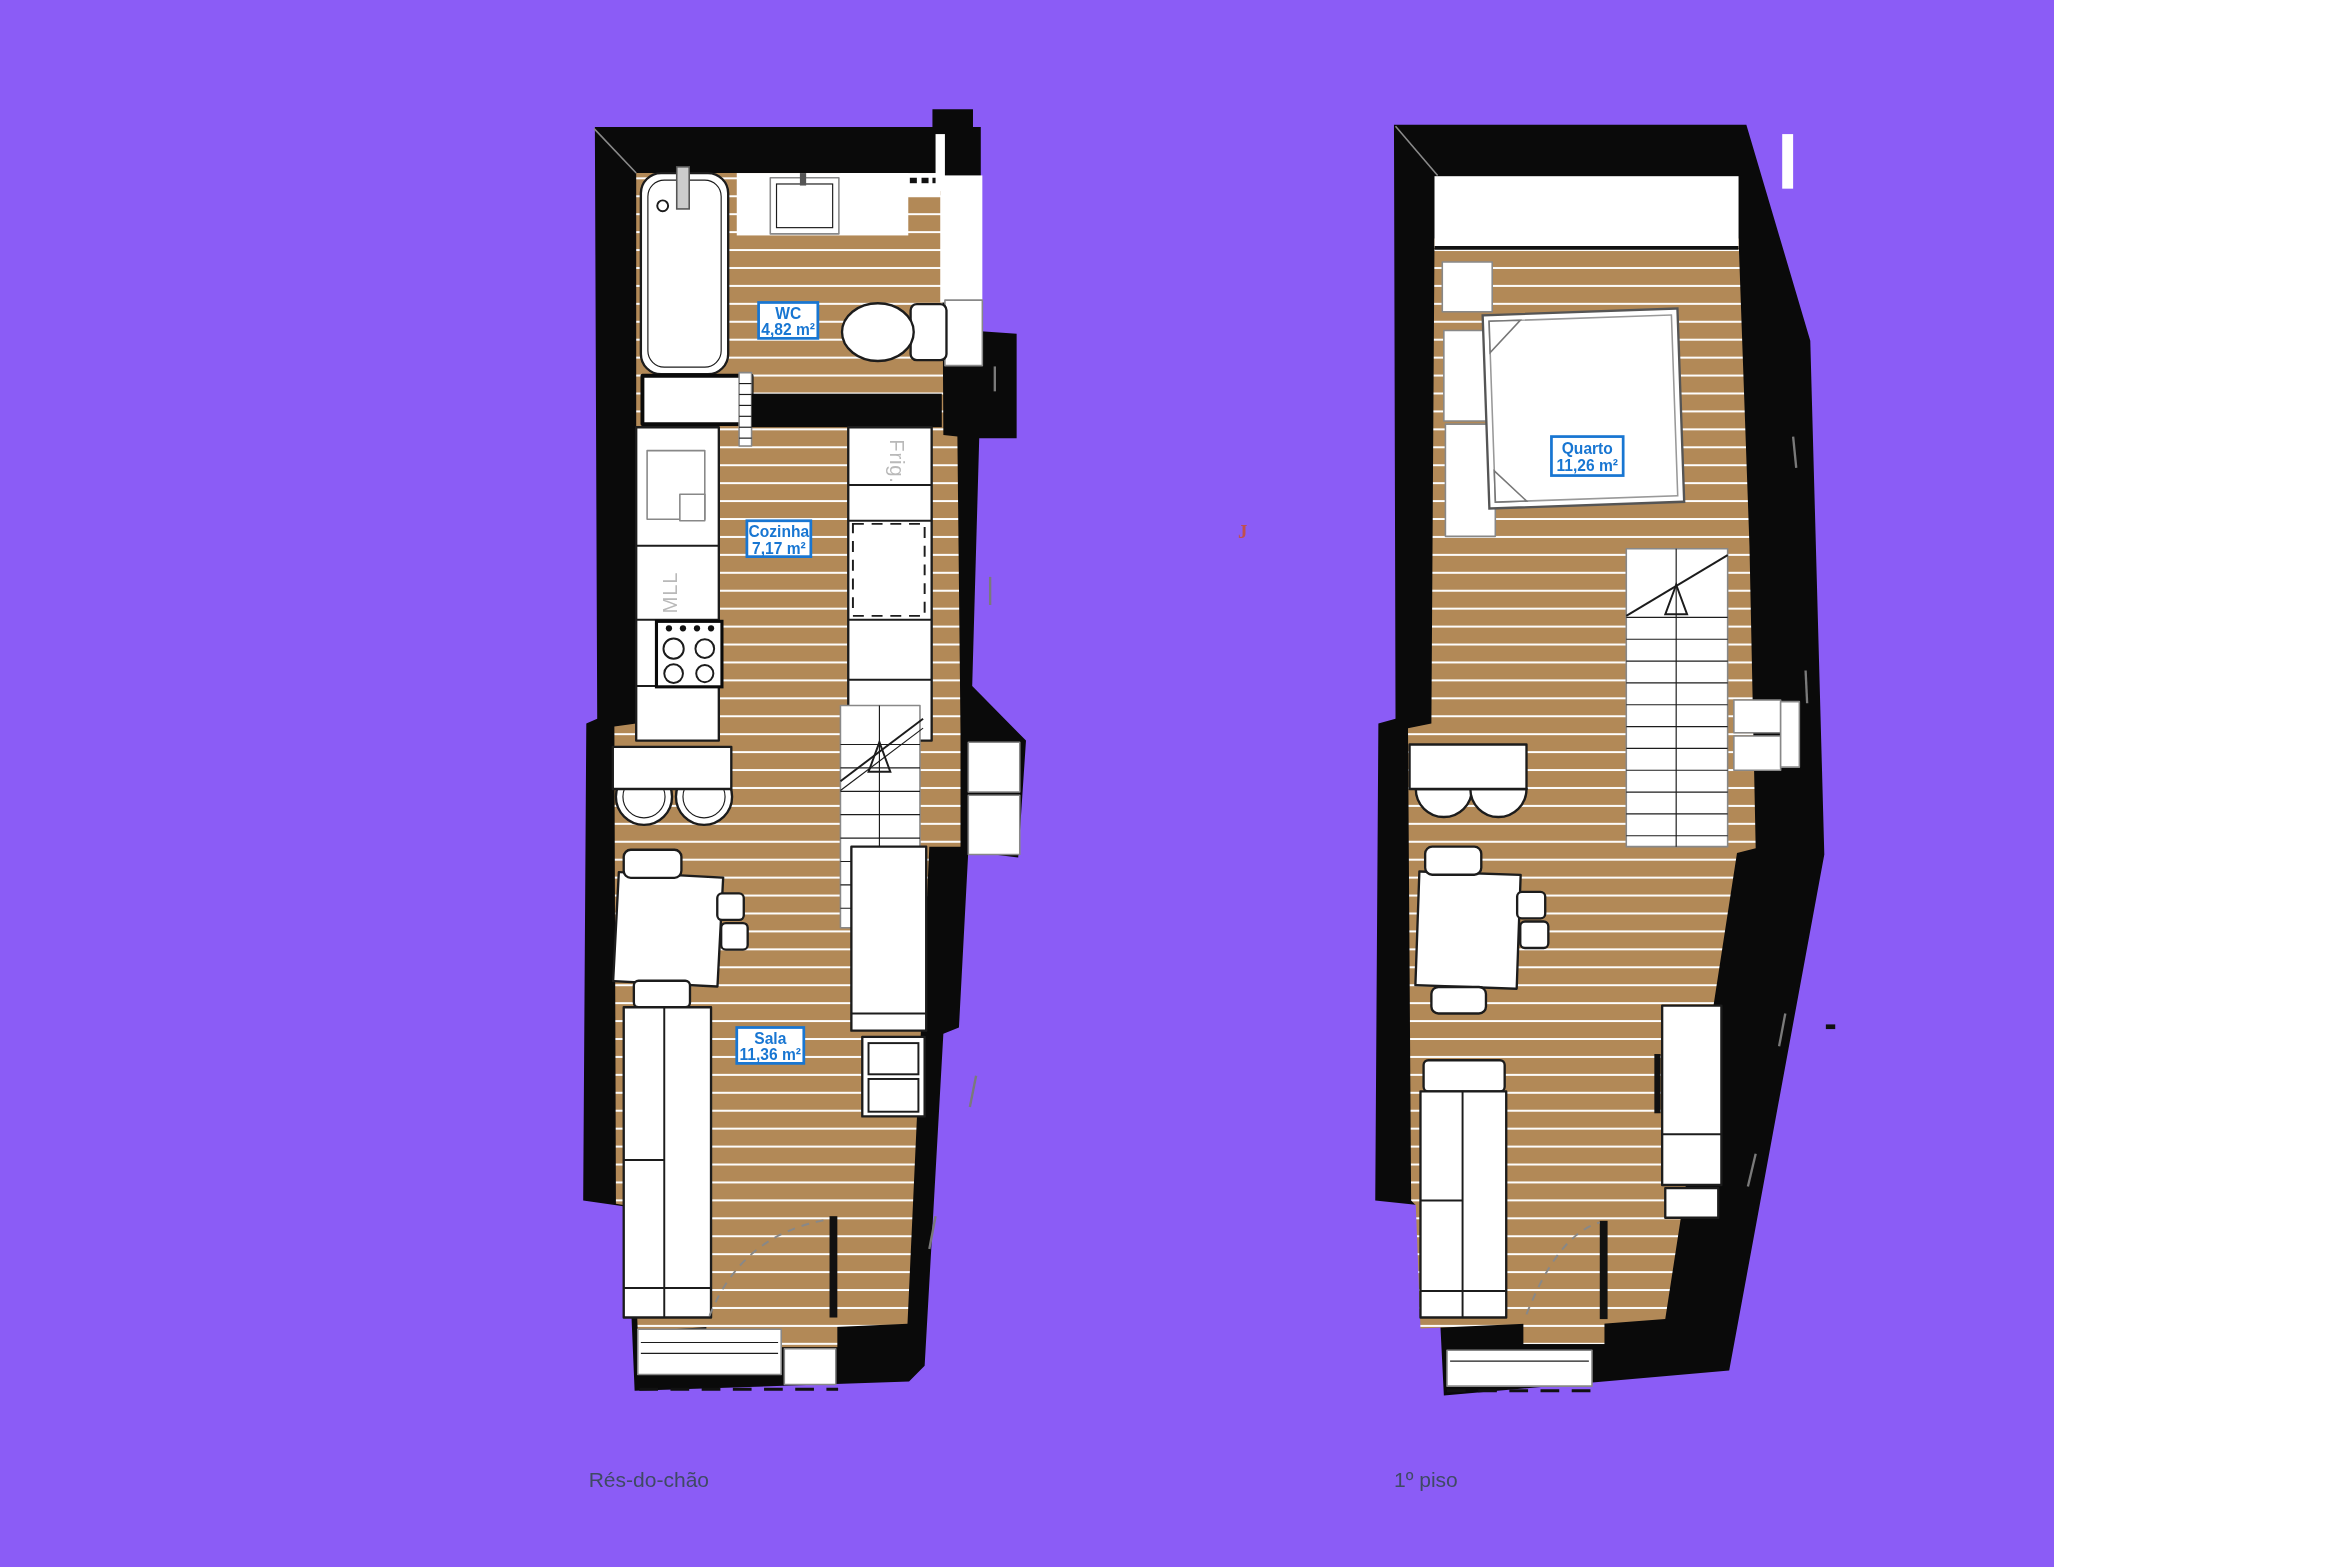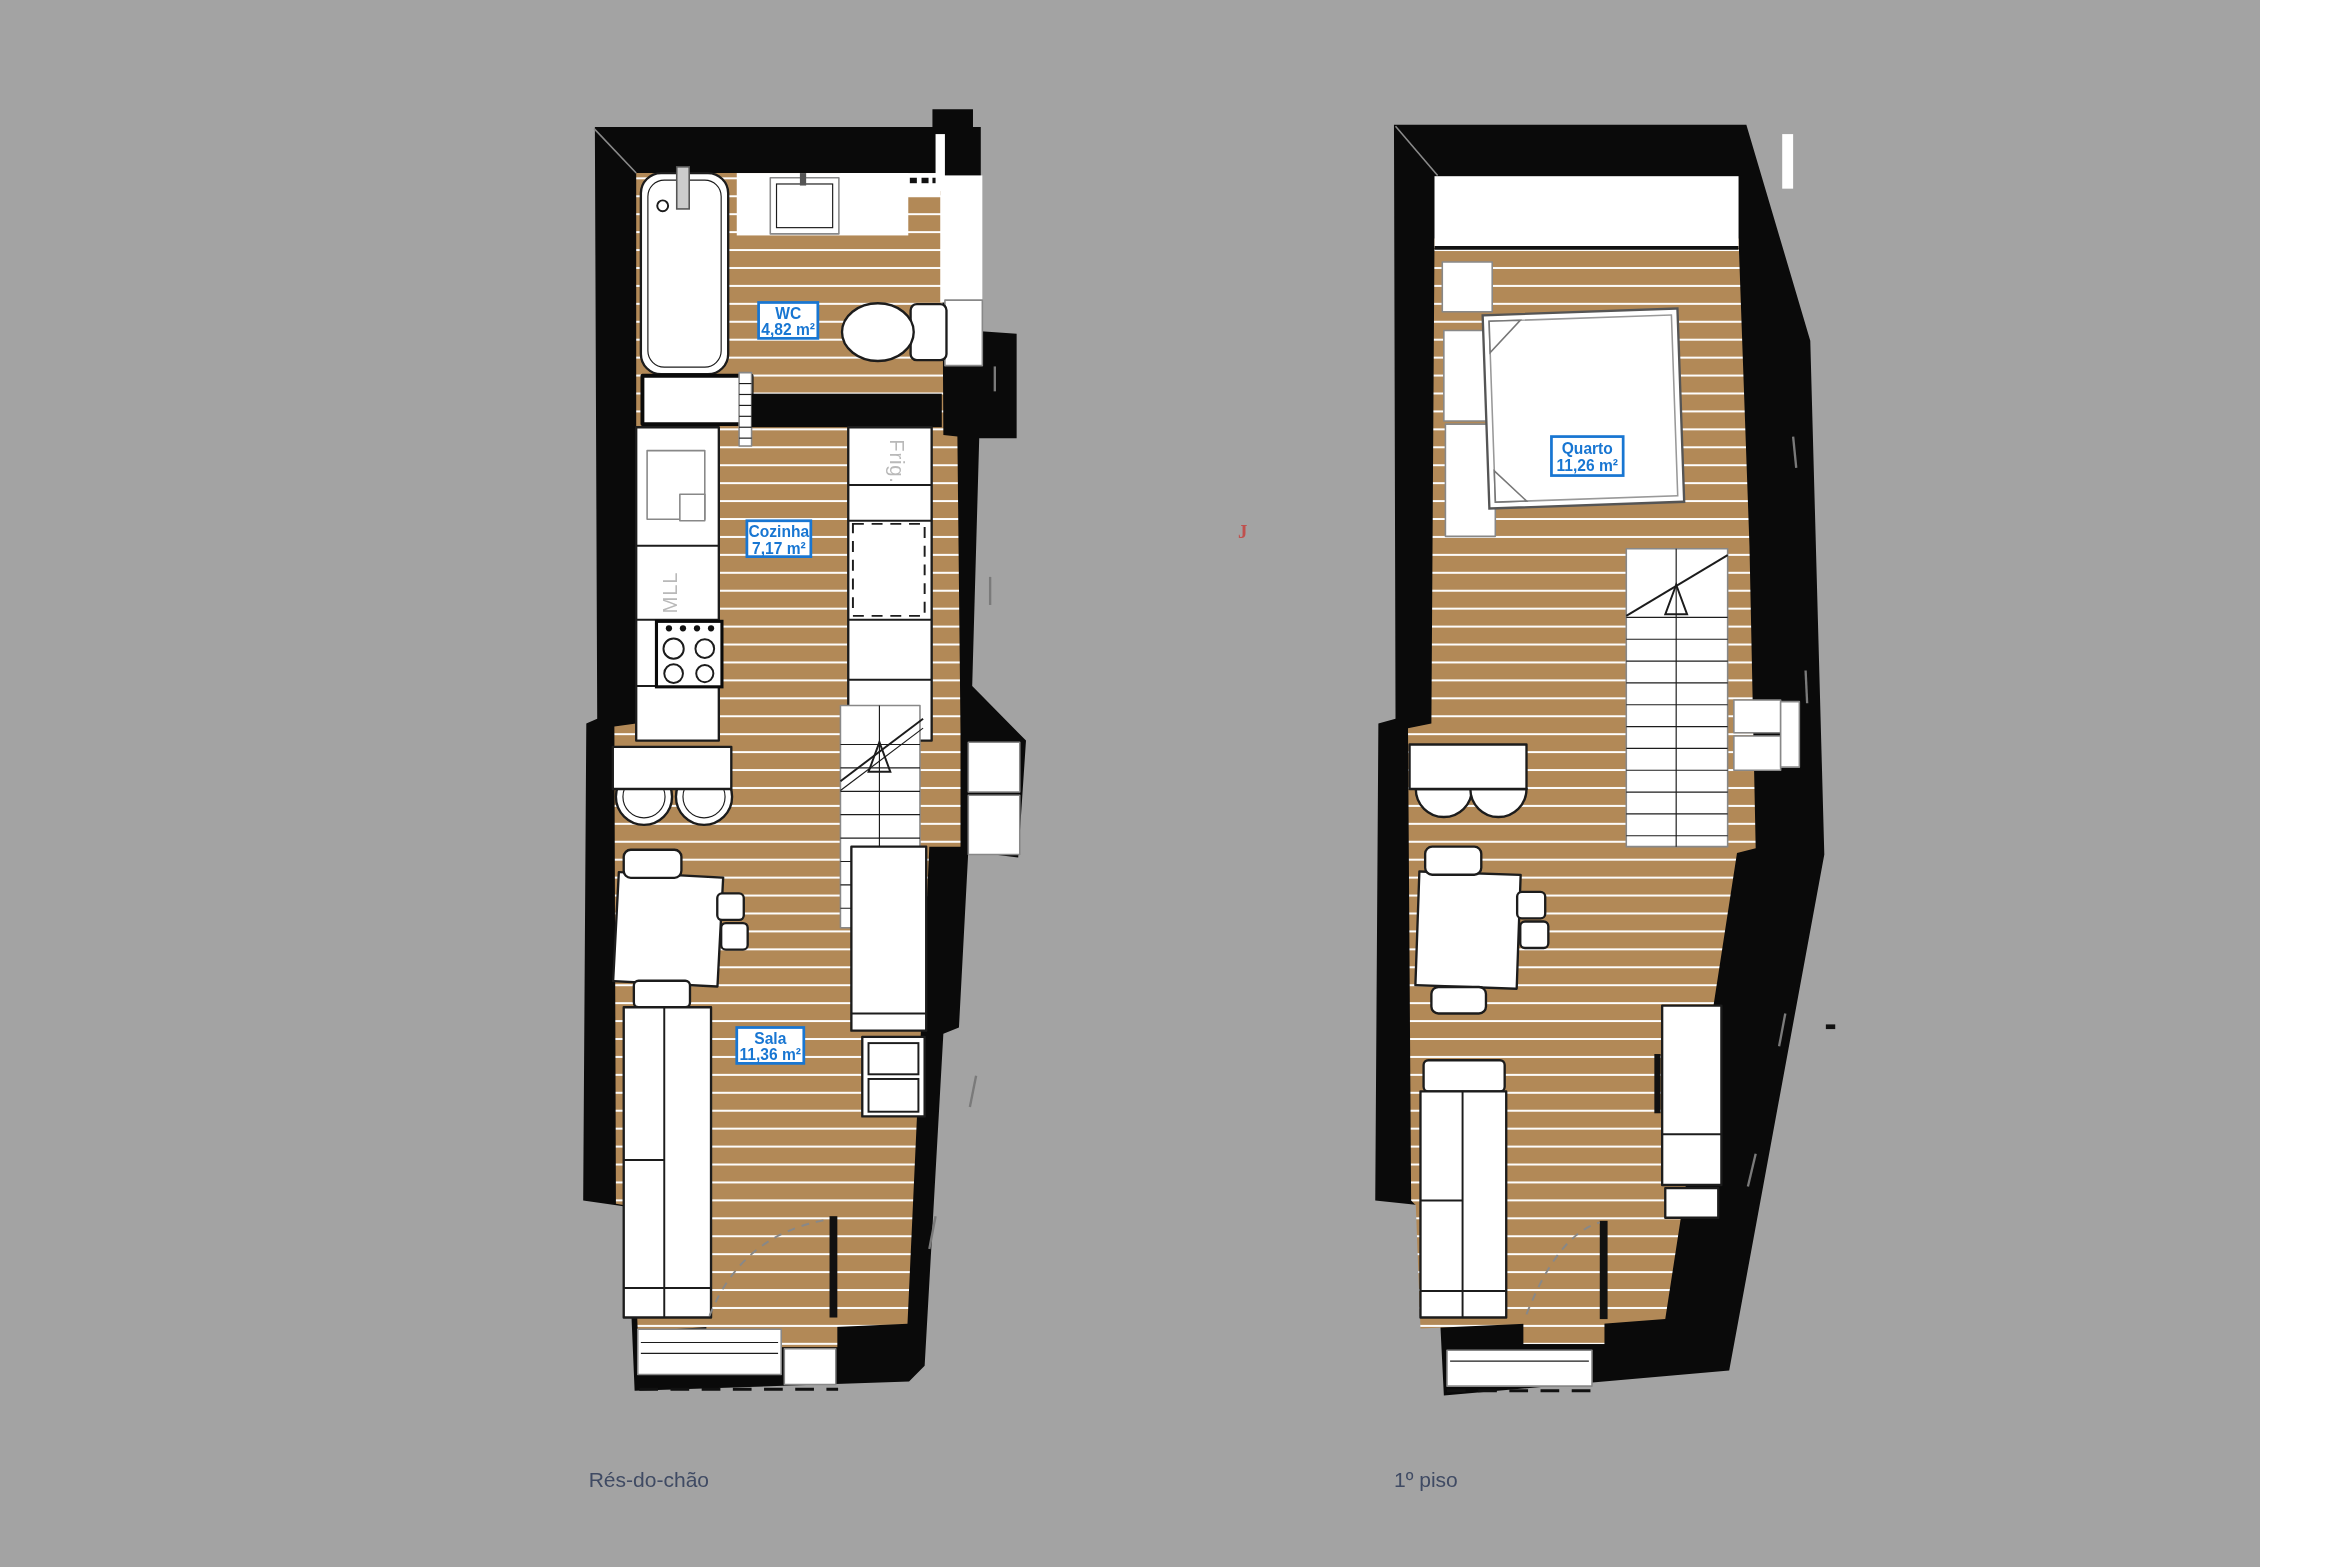--- a/index.html
+++ b/index.html
@@ -1,16 +1,16 @@
 <!DOCTYPE html>
 <html style="font-size:12.5px"><head>
 <meta charset="utf-8">
 <style>
   html,body{margin:0;padding:0;background:#ffffff;}
-  .canvas{position:relative;width:2260px;height:1567px;background:#a3a3a3;overflow:hidden;}
+  .canvas{position:relative;width:2026px;height:1567px;background:#8b5cf6;overflow:hidden;padding-left:28px;}
   svg{position:absolute;inset:0;display:block;}
   .wall{fill:#0a0a0a;}
   .floor{fill:url(#planks);}
   .fx{fill:#ffffff;stroke:#1c1c1c;stroke-width:3;stroke-linejoin:round;}
   .fx2{fill:#ffffff;stroke:#888888;stroke-width:2;stroke-linejoin:round;}
   .ln{stroke:#1c1c1c;stroke-width:2.5;fill:none;}
   .lnthin{stroke:#1c1c1c;stroke-width:1.5;fill:none;}
   .gyln{stroke:#8a8a8a;stroke-width:2;fill:none;}
   .heavy{fill:#ffffff;stroke:#0a0a0a;stroke-width:5;stroke-linejoin:round;}
   .dashedbox{fill:#ffffff;stroke:#1c1c1c;stroke-width:2.5;stroke-dasharray:14 10;}

